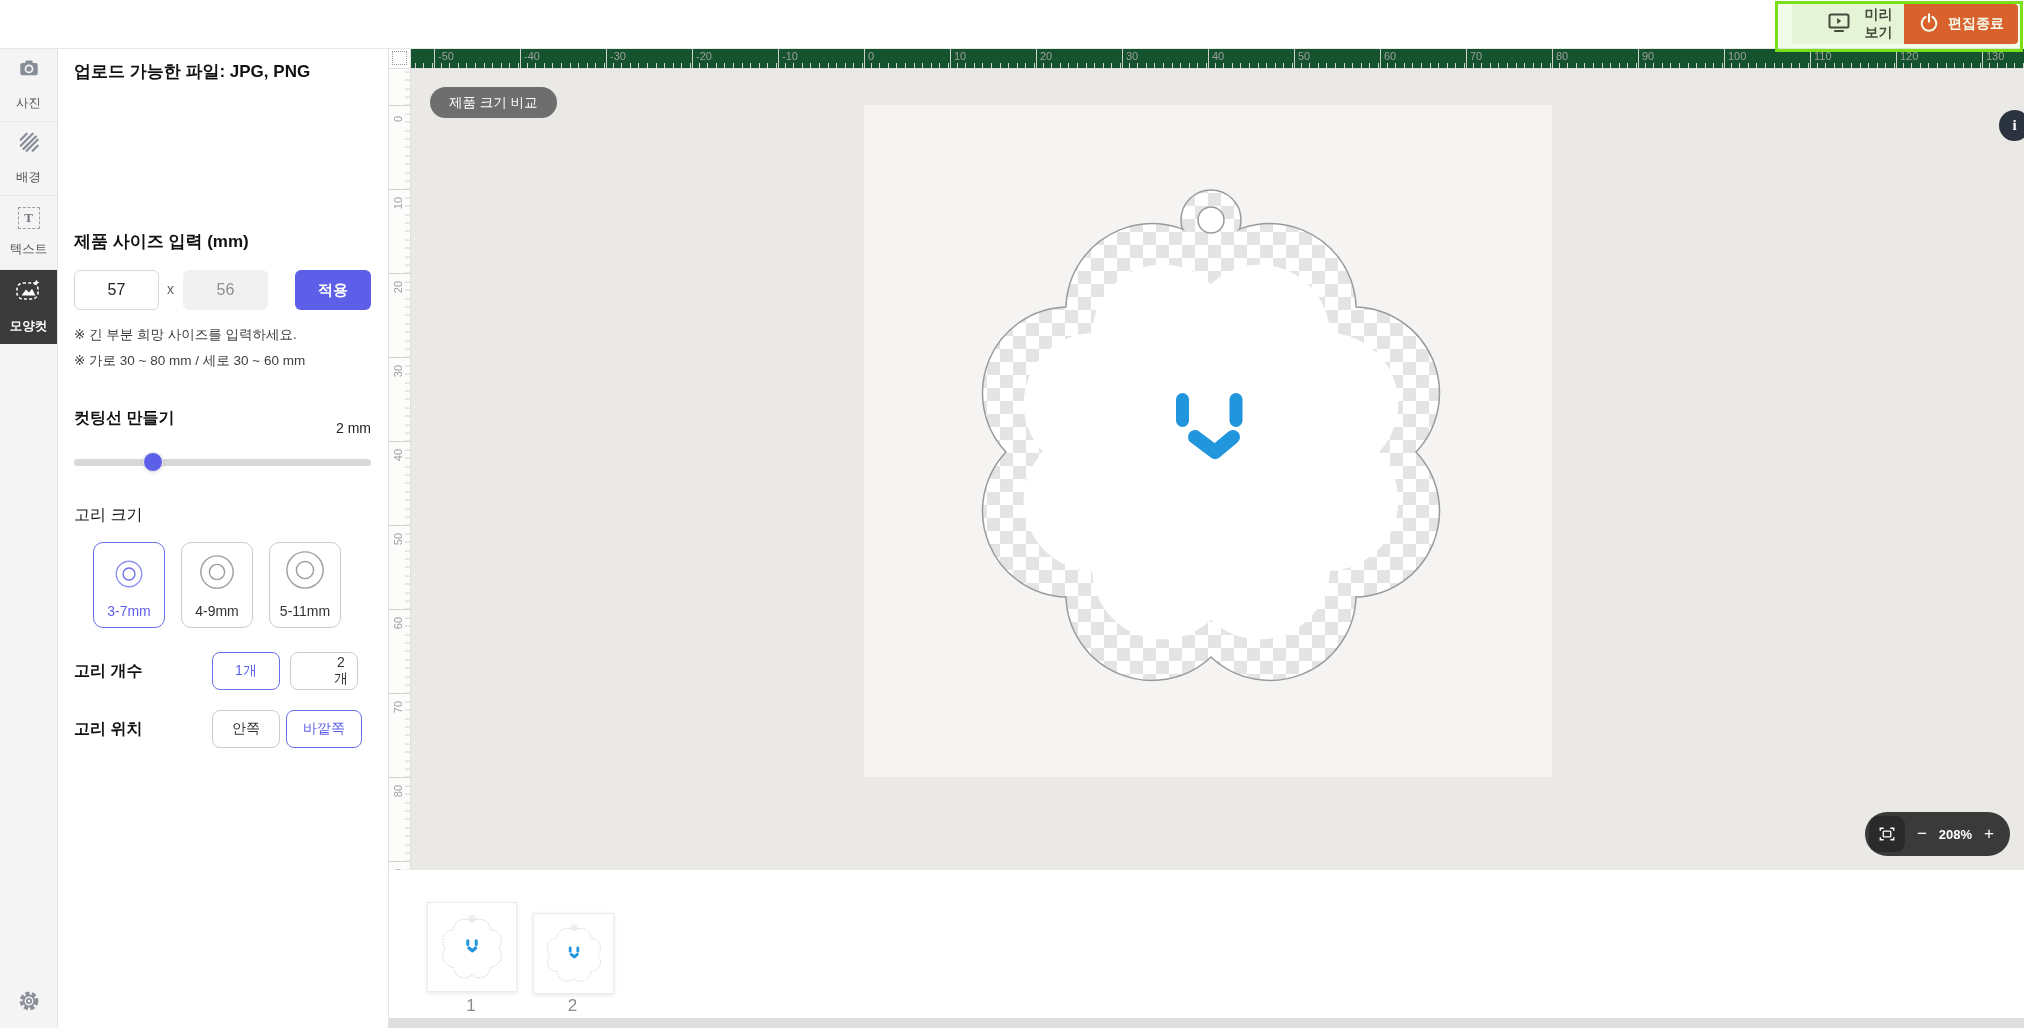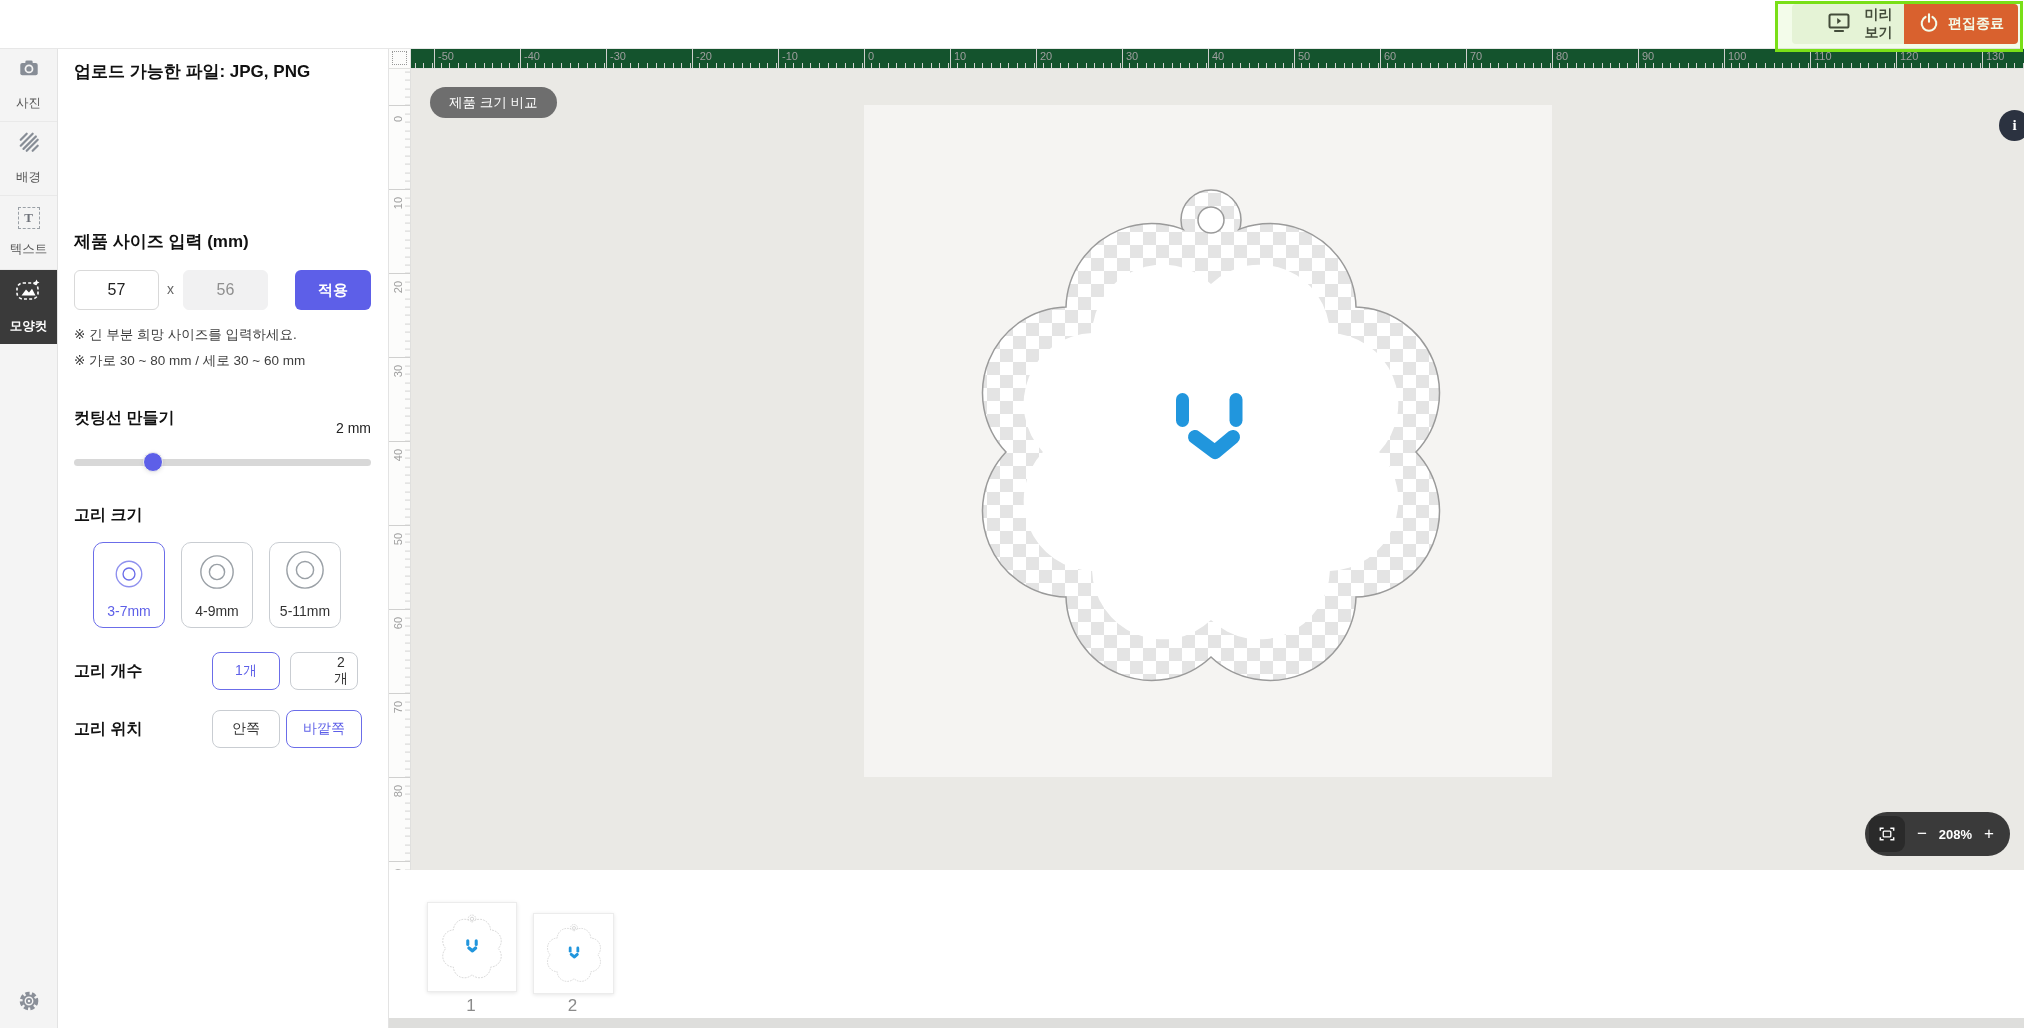--- a/index.html
+++ b/index.html
@@ -40,21 +40,21 @@
   .p-apply{position:absolute;left:238px;top:222px;width:76px;height:40px;background:#5d5fe8;color:#fff;border:none;
            border-radius:6px;font-size:15px;font-weight:700;cursor:pointer;}
   .p-note{position:absolute;left:17px;width:300px;font-size:13.5px;color:#3f3f3f;}
   .p-note.n1{top:278px;}
   .p-note.n2{top:304px;}
   .p-cut-label{position:absolute;left:17px;top:360px;font-size:16px;font-weight:700;color:#111;}
   .p-cut-value{position:absolute;right:17px;top:362px;font-size:14px;color:#222;margin-top:10px;}
   .slider{position:absolute;left:17px;top:404px;width:297px;height:20px;cursor:pointer;}
   .slider .track{position:absolute;left:0;right:0;top:7px;height:7px;border-radius:4px;background:#d8d8d8;}
   .slider .thumb{position:absolute;left:69px;top:0;width:20px;height:20px;border-radius:50%;background:#5d5fe8;}
-  .p-ring-title{position:absolute;left:17px;top:457px;font-size:16px;font-weight:700;color:#111;}
+  .p-ring-title{position:absolute;left:17px;top:457px;font-size:16px;font-weight:400;color:#111;}
   .ring-card{position:absolute;top:494px;width:72px;height:86px;border:1px solid #c9cdd2;border-radius:10px;background:#fff;
              display:flex;flex-direction:column;align-items:center;justify-content:flex-end;padding-bottom:8px;gap:8px;cursor:pointer;}
   .ring-card.sel{border:1.5px solid #6b6de9;}
   .ring-card .rlabel{font-size:14px;color:#333;}
   .ring-card.sel .rlabel{color:#5d5fe8;}
   .rc1{left:36px;} .rc2{left:124px;} .rc3{left:212px;}
   .p-row-label{position:absolute;left:17px;font-size:16px;font-weight:700;color:#111;}
   .opt-btn{position:absolute;height:38px;border-radius:8px;background:#fff;border:1px solid #c9cdd2;font-size:14px;color:#333;
            font-family:inherit;cursor:pointer;}
   .opt-btn.sel{border:1.5px solid #6b6de9;color:#5d5fe8;}

